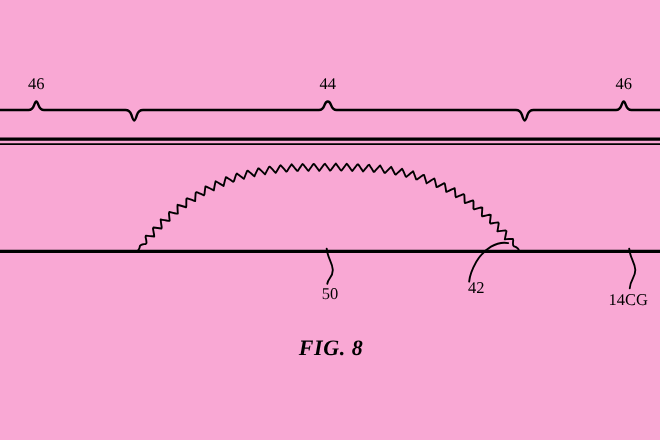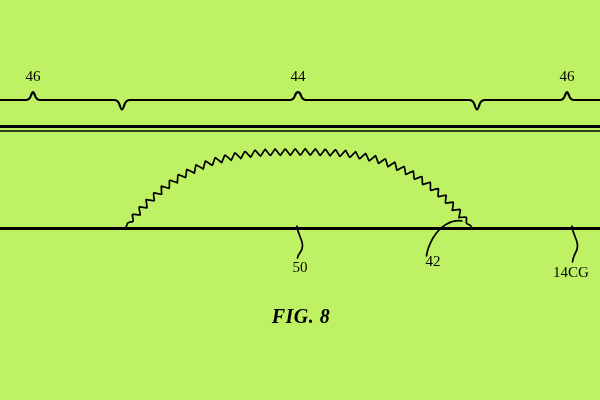--- a/index.html
+++ b/index.html
@@ -5,21 +5,21 @@
 <style>
   html, body {
     margin: 0;
     padding: 0;
     background: #ffffff;
   }
   #figure-root {
     position: relative;
     width: 600px;
     height: 400px;
-    background: #bef264;
+    background: #f9a8d4;
     overflow: hidden;
     font-family: "Liberation Serif", "DejaVu Serif", serif;
   }
   #figure-svg {
     position: absolute;
     left: 0;
     top: 0;
     width: 600px;
     height: 400px;
     display: block;

